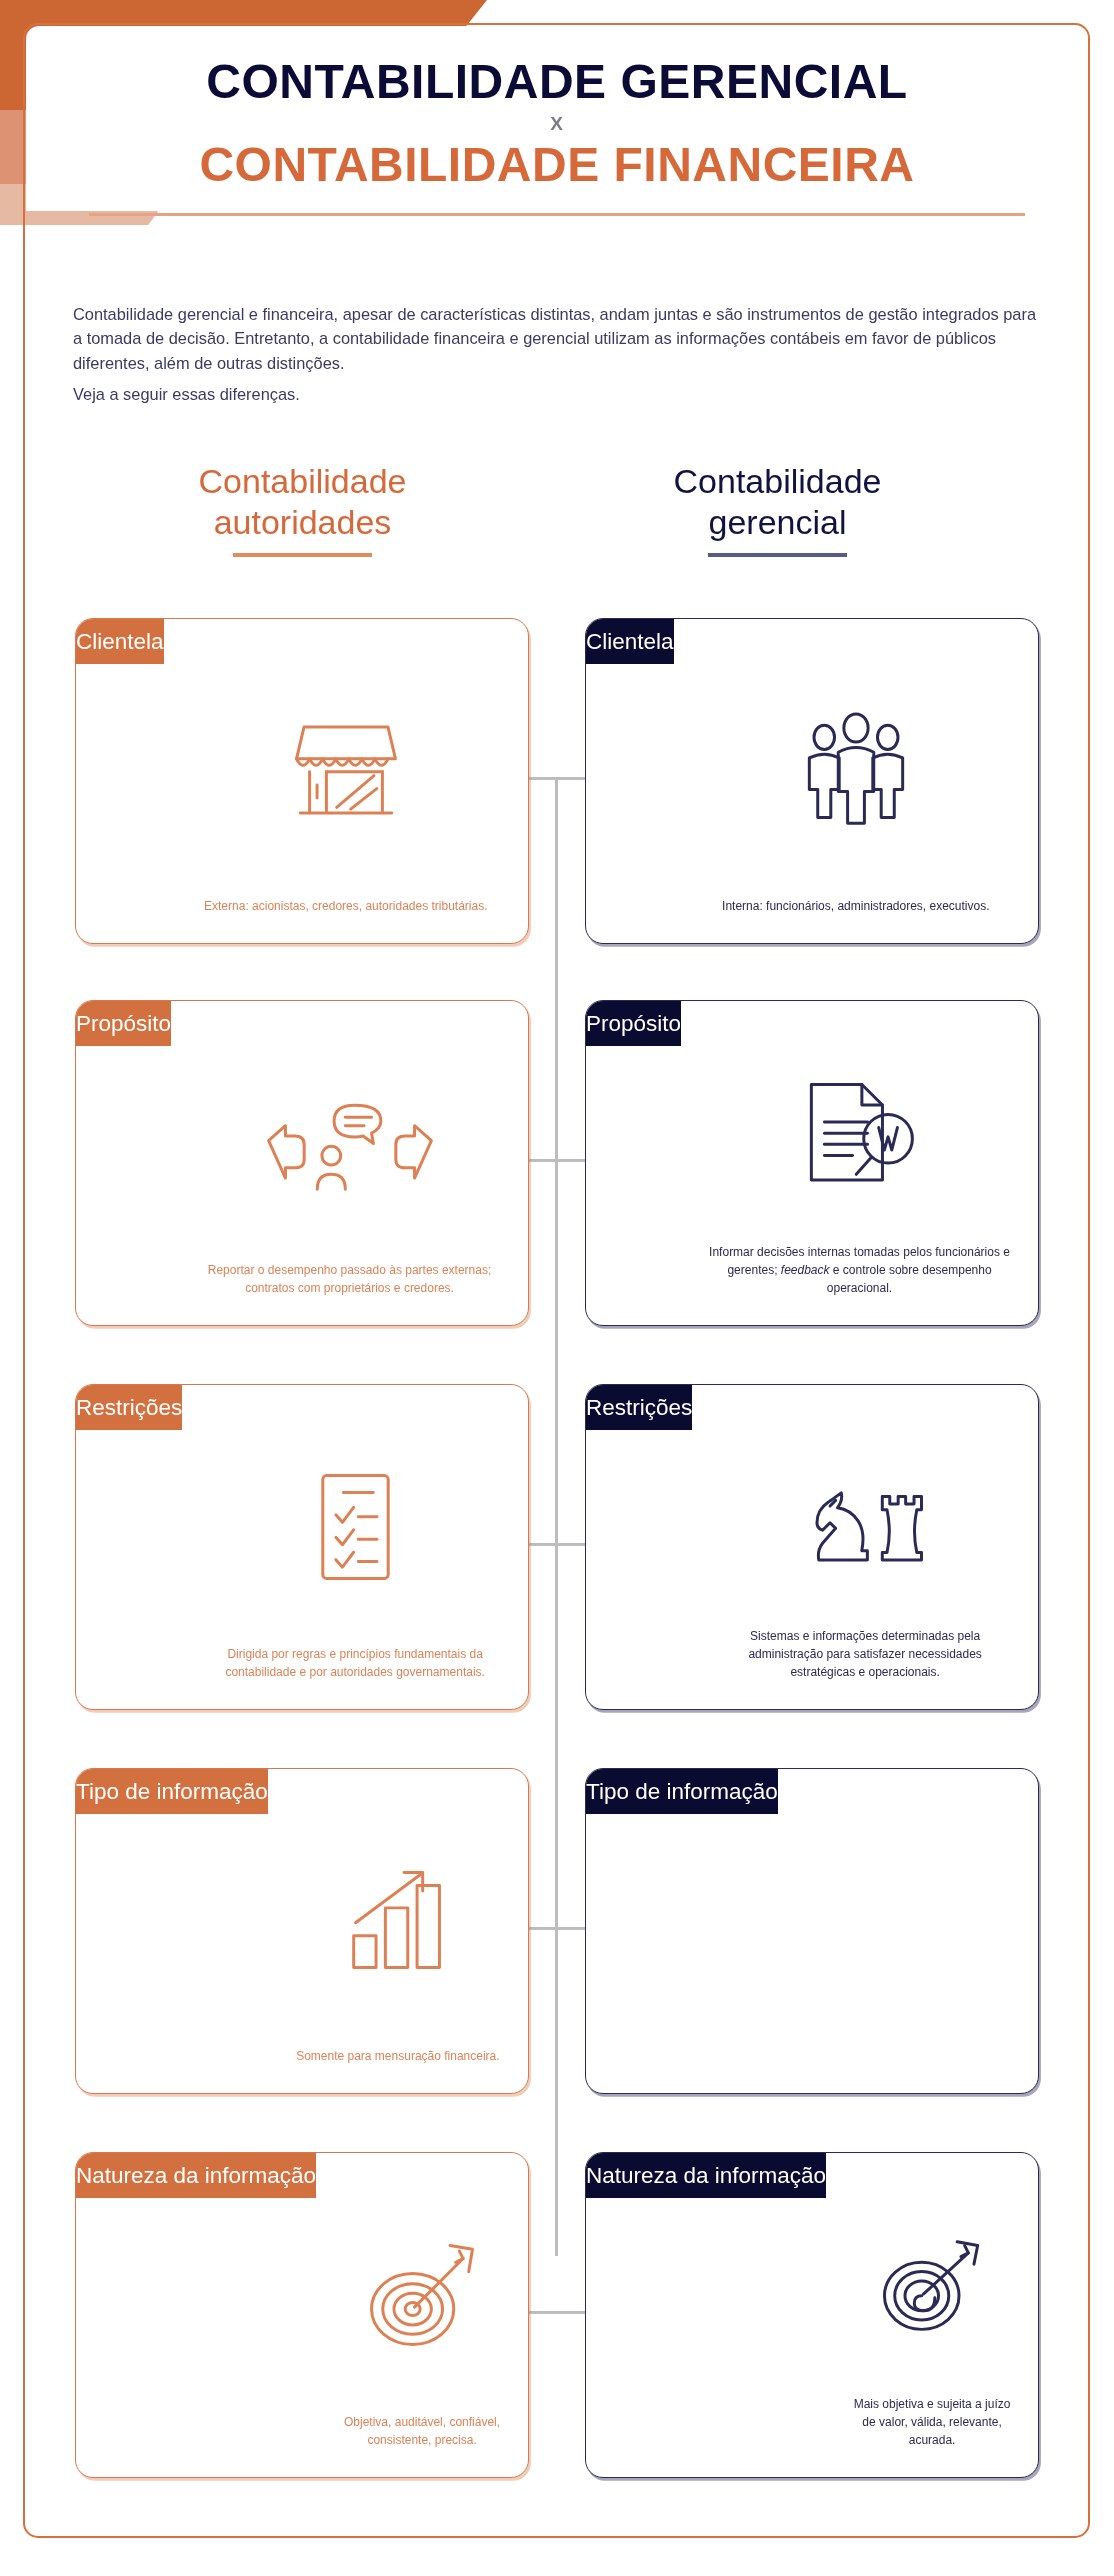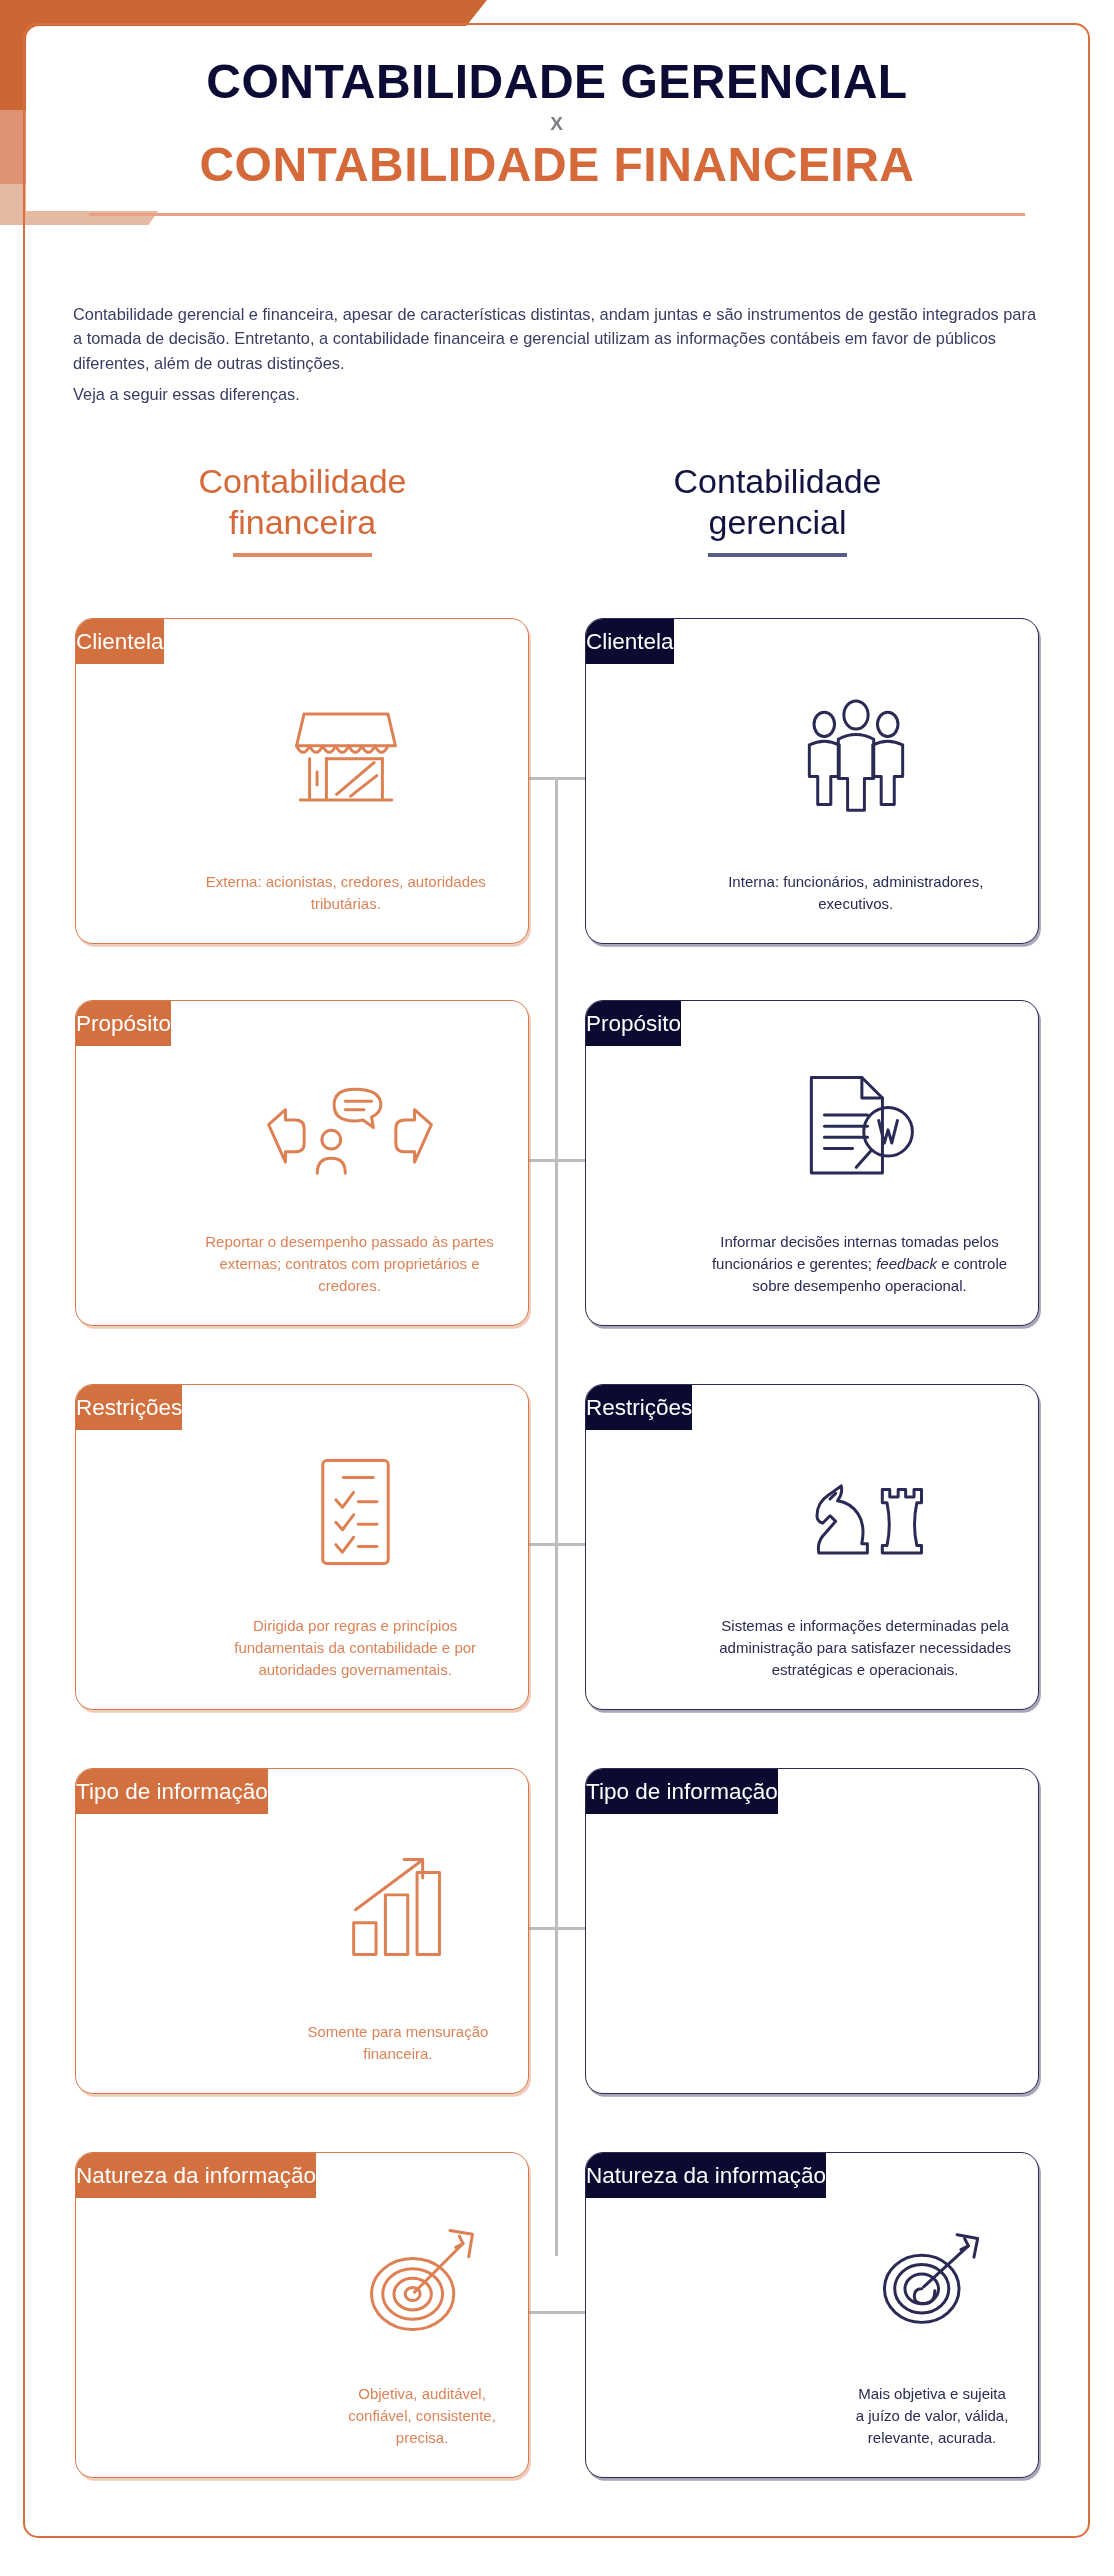--- a/index.html
+++ b/index.html
@@ -216,21 +216,21 @@
   .icon-wrap {
     flex: 1;
     display: flex;
     align-items: center;
     justify-content: center;
     width: 100%;
   }
   .card-text {
     width: 100%;
     text-align: center;
-    font-size: 15px;
+    font-size: 12px;
     line-height: 1.48;
     padding-bottom: 3.7px;
   }
   .card.left  .card-text { color: #DC8256; }
   .card.right .card-text { color: #2A2A55; }
   .card-text em { font-style: italic; }
 
   svg { display: block; }
 </style>
 </head>
@@ -268,21 +268,21 @@
     </div>
 
     <div class="intro">
       <p>Contabilidade gerencial e financeira, apesar de características distintas, andam juntas e são instrumentos de gestão integrados para a tomada de decisão. Entretanto, a contabilidade financeira e gerencial utilizam as informações contábeis em favor de públicos diferentes, além de outras distinções.</p>
       <p>Veja a seguir essas diferenças.</p>
     </div>
 
     <div class="col-titles">
       <div class="col-title left">
         <div>Contabilidade</div>
-        <div>financeira</div>
+        <div>autoridades</div>
         <div class="col-underline"></div>
       </div>
       <div class="col-title right">
         <div>Contabilidade</div>
         <div>gerencial</div>
         <div class="col-underline"></div>
       </div>
     </div>
 
     <div class="row" style="top:618px;height:326px;">

